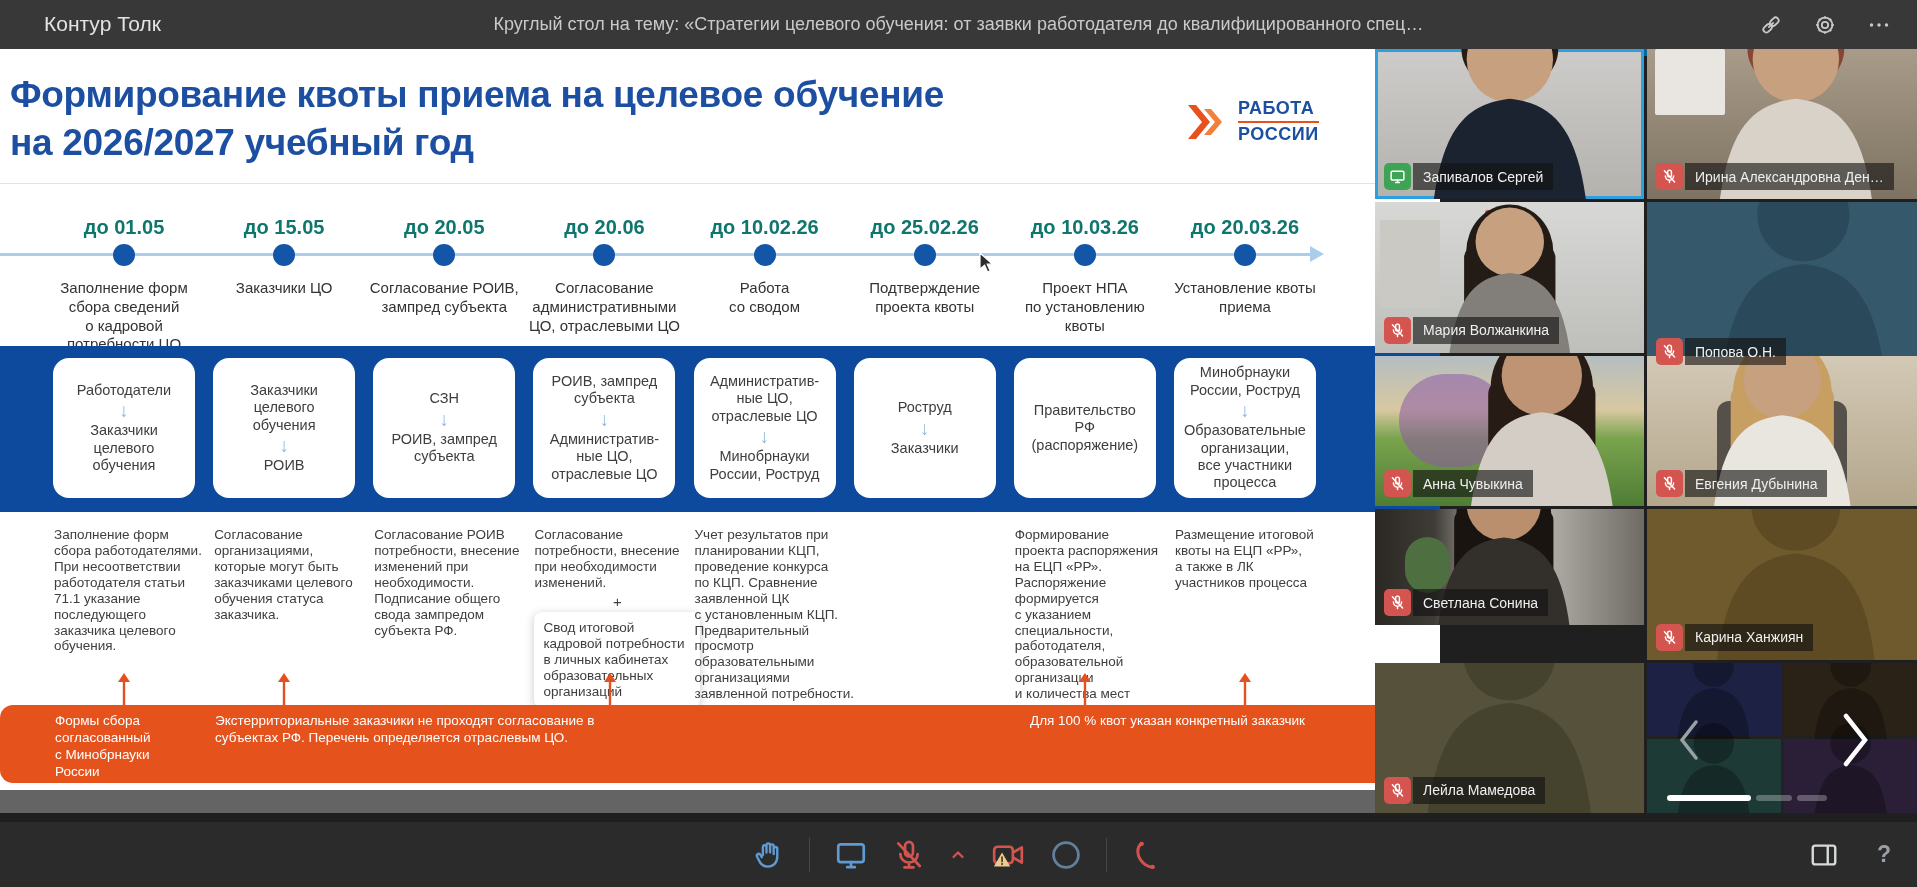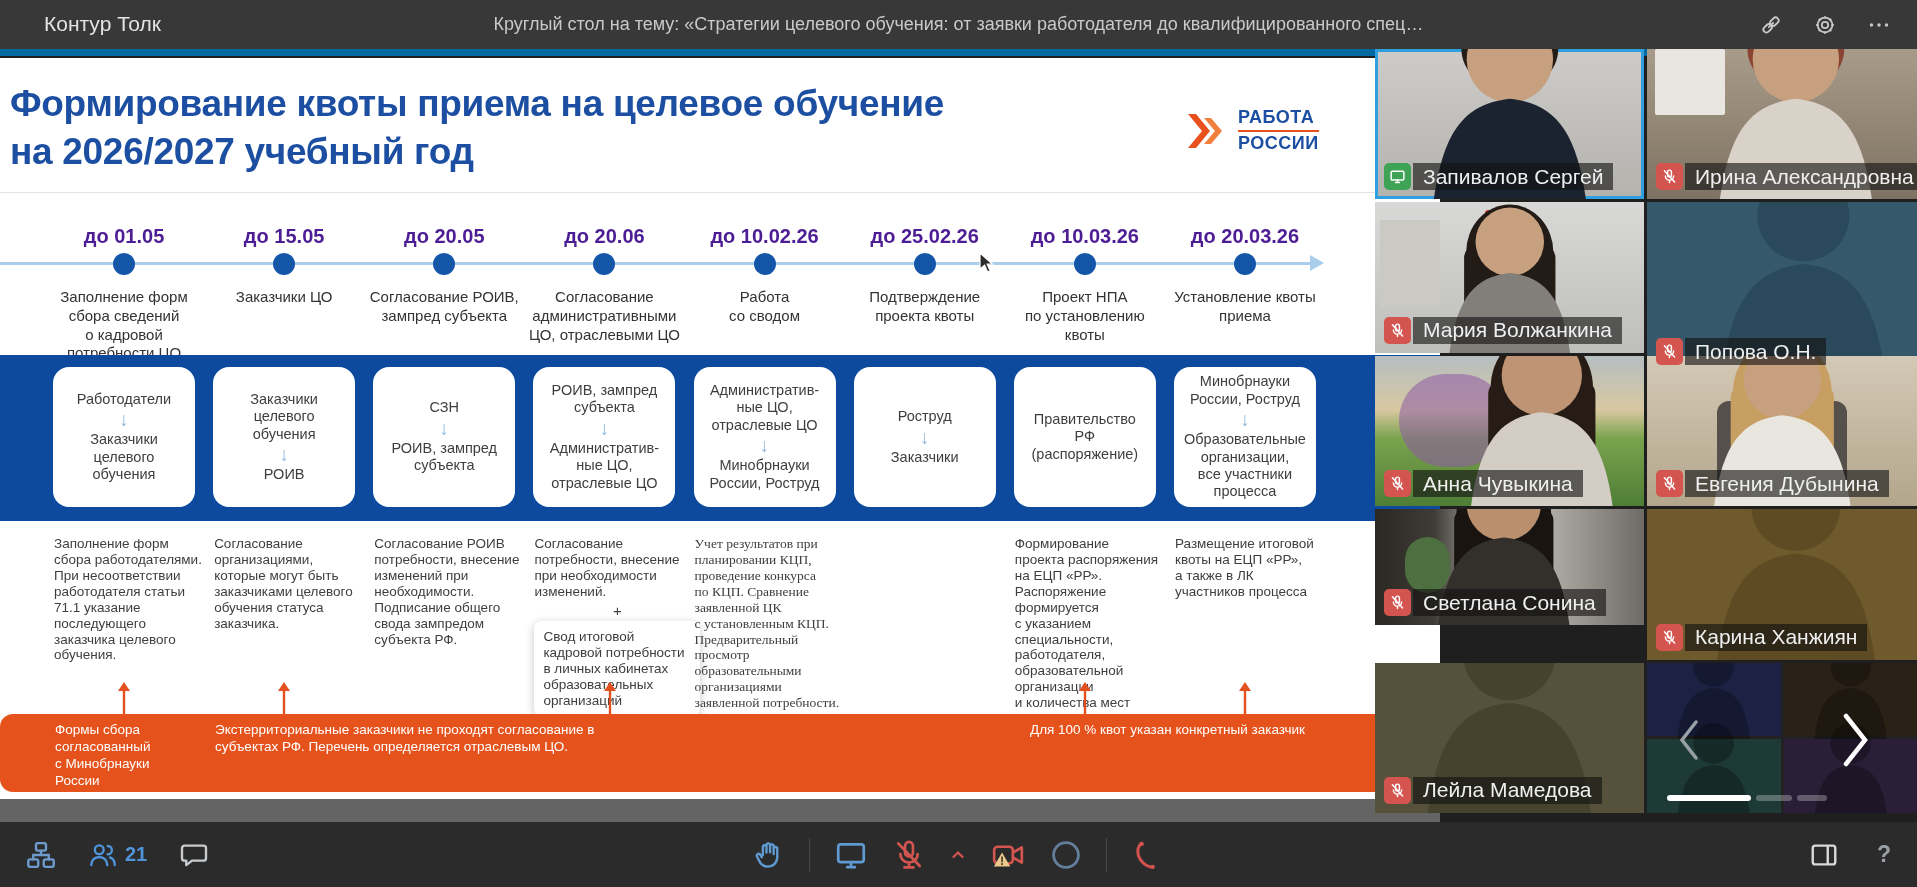--- a/index.html
+++ b/index.html
@@ -5,29 +5,29 @@
   html,body{margin:0;padding:0;background:#161616;}
   .canvas{position:relative;width:1917px;height:887px;background:#1f1f1f;overflow:hidden;
           font-family:"Liberation Sans","DejaVu Sans",sans-serif;}
   
   .topbar{position:absolute;left:0;top:0;width:100%;height:49px;background:#383838;border-bottom:7px solid #0369a1;}
   .app-name{position:absolute;left:44px;top:12px;color:#e3e3e3;font-size:21px;}
   .meeting-title{position:absolute;left:50%;top:14px;transform:translateX(-50%);color:#c9c9c9;font-size:18px;white-space:nowrap;}
   .topbar-icons{position:absolute;right:26px;top:0;height:49px;display:flex;align-items:center;gap:30px;}
   .topbar-icons svg{display:block;}
   
-  .slide{position:absolute;left:0;top:58px;width:1440px;height:764px;background:#ffffff;overflow:hidden;}
+  .slide{position:absolute;left:0;top:49px;width:1440px;height:764px;background:#ffffff;overflow:hidden;}
   .slide-title{position:absolute;left:10px;top:22px;font-size:37px;font-weight:700;color:#1c4fa1;line-height:1.3;white-space:pre-line;letter-spacing:-0.3px;}
   .slide-hr{position:absolute;left:0;top:134px;width:100%;height:1px;background:#e2e2e2;}
   .logo{position:absolute;left:1182px;top:50px;display:flex;align-items:center;gap:10px;}
   .logo-text{font-size:18px;font-weight:700;color:#1c4fa1;line-height:1.1;letter-spacing:0.5px;}
   .logo-sep{height:2px;background:#e8501e;margin:2px 0;}
   .tl-line{position:absolute;left:0;top:204px;width:1310px;height:3px;background:#a9cdeb;}
   .tl-head{position:absolute;left:1310px;top:197px;width:0;height:0;border-left:14px solid #a9cdeb;border-top:8px solid transparent;border-bottom:8px solid transparent;}
-  .tl-date{position:absolute;top:167px;width:160px;margin-left:-80px;text-align:center;font-size:20px;font-weight:600;color:#4c1d95;}
+  .tl-date{position:absolute;top:167px;width:160px;margin-left:-80px;text-align:center;font-size:20px;font-weight:600;color:#0f766e;}
   .tl-dot{position:absolute;top:195px;width:22px;height:22px;margin-left:-11px;border-radius:50%;background:#1356a8;}
   .tl-phase{position:absolute;top:230px;width:180px;margin-left:-90px;text-align:center;font-size:15px;font-weight:500;color:#333;line-height:1.25;white-space:pre-line;}
   .band-blue{position:absolute;left:0;top:297px;width:100%;height:166px;background:#0d4a9e;}
   .flow-box{position:absolute;top:309px;width:142px;margin-left:-71px;height:140px;box-sizing:border-box;padding:4px;
             background:#fff;border-radius:16px;display:flex;flex-direction:column;align-items:center;justify-content:center;
             text-align:center;font-size:14.5px;font-weight:500;color:#3e3e3e;line-height:1.2;}
   .flow-box span{white-space:pre-line;}
   .flow-arrow{color:#8db8dd;font-size:19px;line-height:1;margin:2px 0;}
   .desc{position:absolute;top:478px;width:166px;font-size:13.5px;line-height:1.18;color:#3e3e3e;white-space:pre-line;}
   .desc-plus{text-align:center;font-size:15px;margin:2px 0;}
@@ -39,21 +39,21 @@
   
   .video-panel{position:absolute;left:1375px;top:49px;width:542px;height:764px;}
   .tile{position:absolute;overflow:hidden;background:#222;}
   .tile.active{outline:3px solid #2f9fe0;outline-offset:-3px;}
   .tile .accent{position:absolute;}
   .person{position:absolute;}
   .badge{position:absolute;left:9px;bottom:9px;display:flex;align-items:stretch;gap:2px;z-index:5;}
   .badge-icon{width:27px;height:27px;border-radius:5px;display:flex;align-items:center;justify-content:center;flex:none;}
   .badge-icon.mic{background:#d4554f;}
   .badge-icon.screen{background:#3fa356;}
-  .badge-name{background:rgba(17,17,17,0.62);color:#efefef;font-size:21px;display:flex;align-items:center;padding:0 10px;
+  .badge-name{background:rgba(17,17,17,0.62);color:#efefef;font-size:14px;display:flex;align-items:center;padding:0 10px;
               max-width:212px;white-space:nowrap;overflow:hidden;}
   .quad{position:absolute;}
   .carousel-prev{position:absolute;z-index:8;cursor:pointer;}
   .carousel-next{position:absolute;z-index:8;cursor:pointer;}
   .pagination{position:absolute;display:flex;gap:5px;z-index:8;}
   .pagination .bar{height:6px;border-radius:3px;}
   
   .toolbar{position:absolute;left:0;bottom:0;width:100%;height:65px;background:#2b2b2b;}
   .tb-group{position:absolute;top:0;height:65px;display:flex;align-items:center;}
   .tb-left{left:26px;gap:32px;}
@@ -235,21 +235,21 @@
 свода зампредом
 субъекта РФ.</div></div>
         <div class="desc" style="left: 534.42px;"><div>Согласование
 потребности, внесение
 при необходимости
 изменений.</div><div class="desc-plus">+</div><div class="desc-card">Свод итоговой
 кадровой потребности
 в личных кабинетах
 образовательных
 организаций</div></div>
-        <div class="desc" style="left: 694.56px; font-family: Liberation Serif, serif;"><div>Учет результатов при
+        <div class="desc" style="left: 694.56px;"><div>Учет результатов при
 планировании КЦП,
 проведение конкурса
 по КЦП. Сравнение
 заявленной ЦК
 с установленным КЦП.
 Предварительный
 просмотр
 образовательными
 организациями
 заявленной потребности.</div></div>
@@ -506,43 +506,20 @@
           <polyline points="9,5 28,29 9,53"></polyline>
         </svg></div>
       <div class="pagination" style="left: 292px; top: 746px;">
         <span class="bar" style="width: 84px; background: rgb(255, 255, 255);"></span>
         <span class="bar" style="width: 36px; background: rgba(255, 255, 255, 0.28);"></span>
         <span class="bar" style="width: 30px; background: rgba(255, 255, 255, 0.28);"></span>
       </div>
     </div>
 
   <div class="toolbar">
-    <div class="tb-group tb-left">
-      <button class="tb-btn">
-        <svg width="30" height="30" viewBox="0 0 24 24" fill="none" stroke="#6d9bcd" stroke-width="1.9" stroke-linecap="round">
-          <rect x="8" y="2.5" width="8" height="6" rx="1.5"></rect>
-          <rect x="1.8" y="15.5" width="8" height="6" rx="1.5"></rect>
-          <rect x="14.2" y="15.5" width="8" height="6" rx="1.5"></rect>
-          <path d="M12 8.5 V12 M5.8 15.5 V12 H18.2 V15.5"></path>
-        </svg>
-      </button>
-      <button class="tb-btn">
-        <svg width="30" height="30" viewBox="0 0 24 24" fill="none" stroke="#4f93d8" stroke-width="1.9" stroke-linecap="round">
-          <circle cx="9" cy="7.8" r="3.5"></circle>
-          <path d="M2.6 20 c0-3.9 2.9-6.4 6.4-6.4 s6.4 2.5 6.4 6.4"></path>
-          <path d="M15.8 4.8 a3.3 3.3 0 0 1 0 6.6 M17.6 13.9 c2.5 0.9 3.8 3 3.8 6.1"></path>
-        </svg>
-        <span class="tb-count">21</span>
-      </button>
-      <button class="tb-btn">
-        <svg width="30" height="30" viewBox="0 0 24 24" fill="none" stroke="#c8ccd0" stroke-width="1.9" stroke-linejoin="round">
-          <path d="M4.4 4.5 h15.2 a2 2 0 0 1 2 2 v8 a2 2 0 0 1 -2 2 h-9.2 l-4.6 3.6 v-3.6 h-1.4 a2 2 0 0 1 -2 -2 v-8 a2 2 0 0 1 2 -2 z"></path>
-        </svg>
-      </button>
-    </div>
 
     <div class="tb-group tb-center">
       <button class="tb-btn">
         <svg width="32" height="32" viewBox="0 0 24 24" fill="none" stroke="#5f9ad2" stroke-width="1.8" stroke-linecap="round" stroke-linejoin="round">
           <path d="M7.4 12 V6 a1.35 1.35 0 0 1 2.7 0 V10.2 M10.1 9.8 V4.6 a1.35 1.35 0 0 1 2.7 0 V9.9 M12.8 10 V5.4 a1.35 1.35 0 0 1 2.7 0 V11 M15.5 11.2 V7.4 a1.35 1.35 0 0 1 2.7 0 v5.9 c0 4.5-2.9 7.4-7 7.4 -3.2 0-5.2-1.5-6.5-4.2 l-1.7-3.4 a1.4 1.4 0 0 1 2.4-1.4 l1.2 1.9"></path>
         </svg>
       </button>
       <span class="tb-sep"></span>
       <button class="tb-btn">
         <svg width="34" height="34" viewBox="0 0 24 24" fill="none" stroke="#5f9ad2" stroke-width="1.9" stroke-linecap="round">

